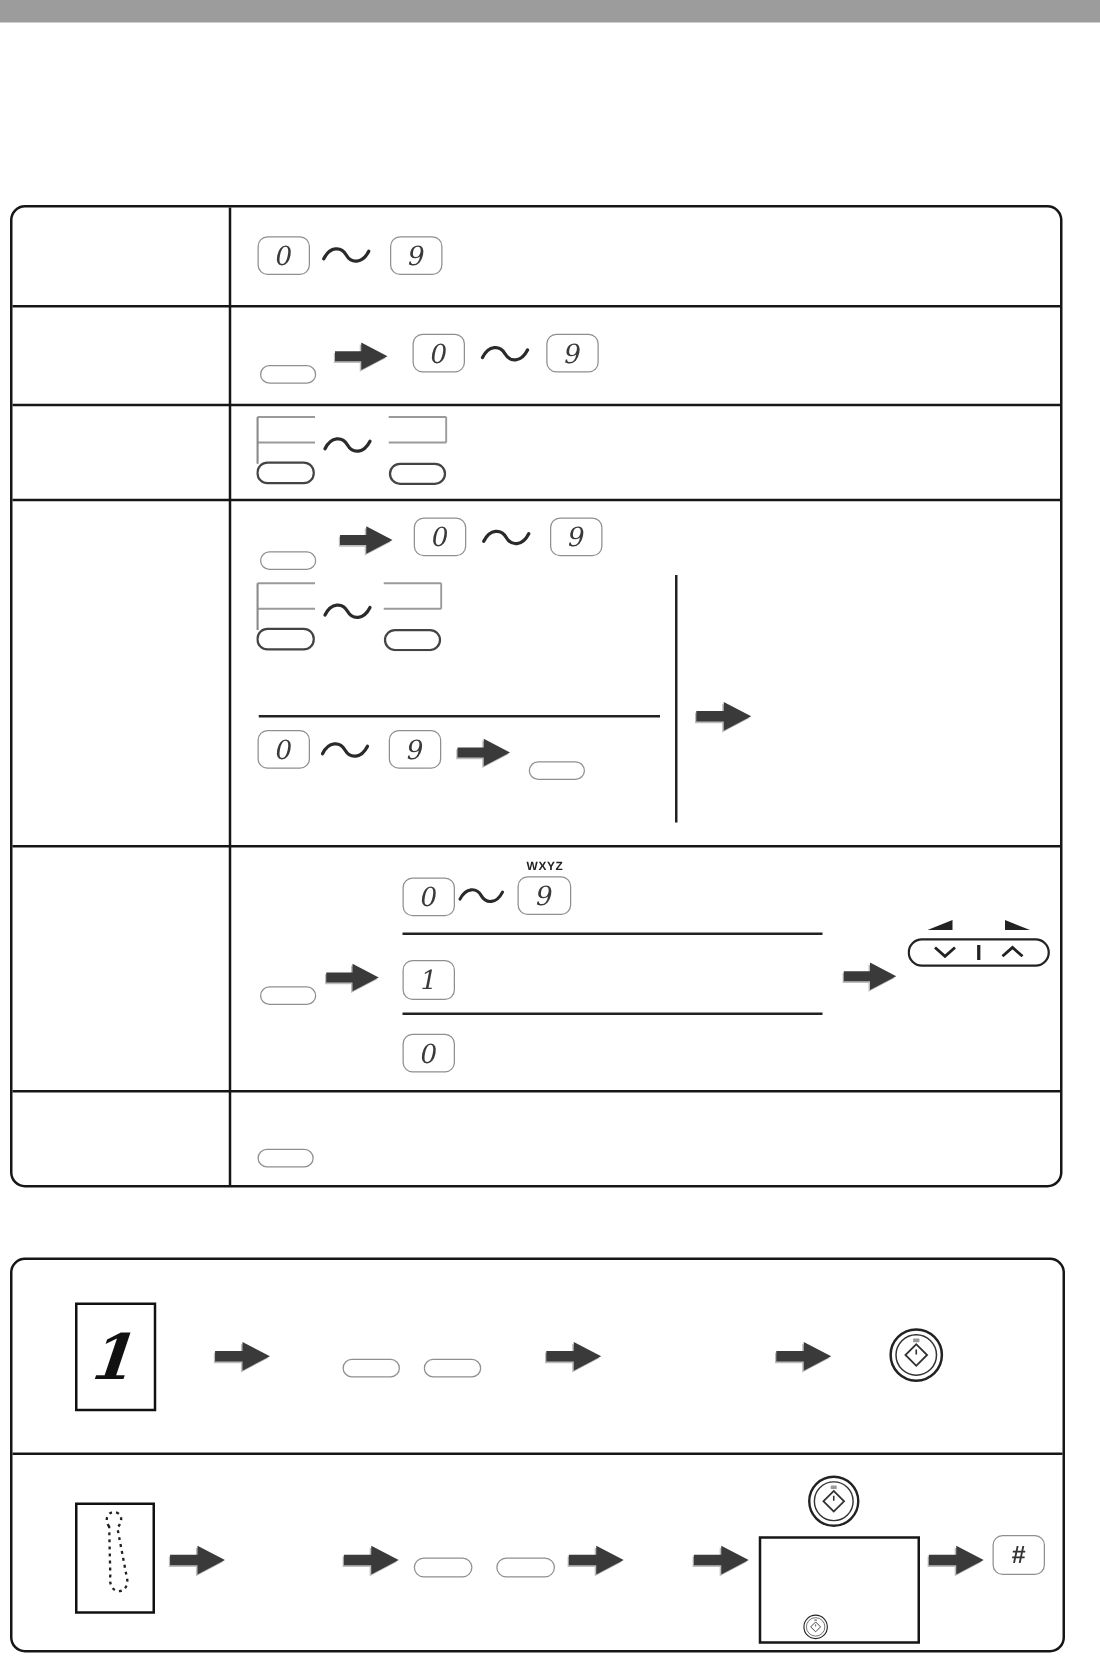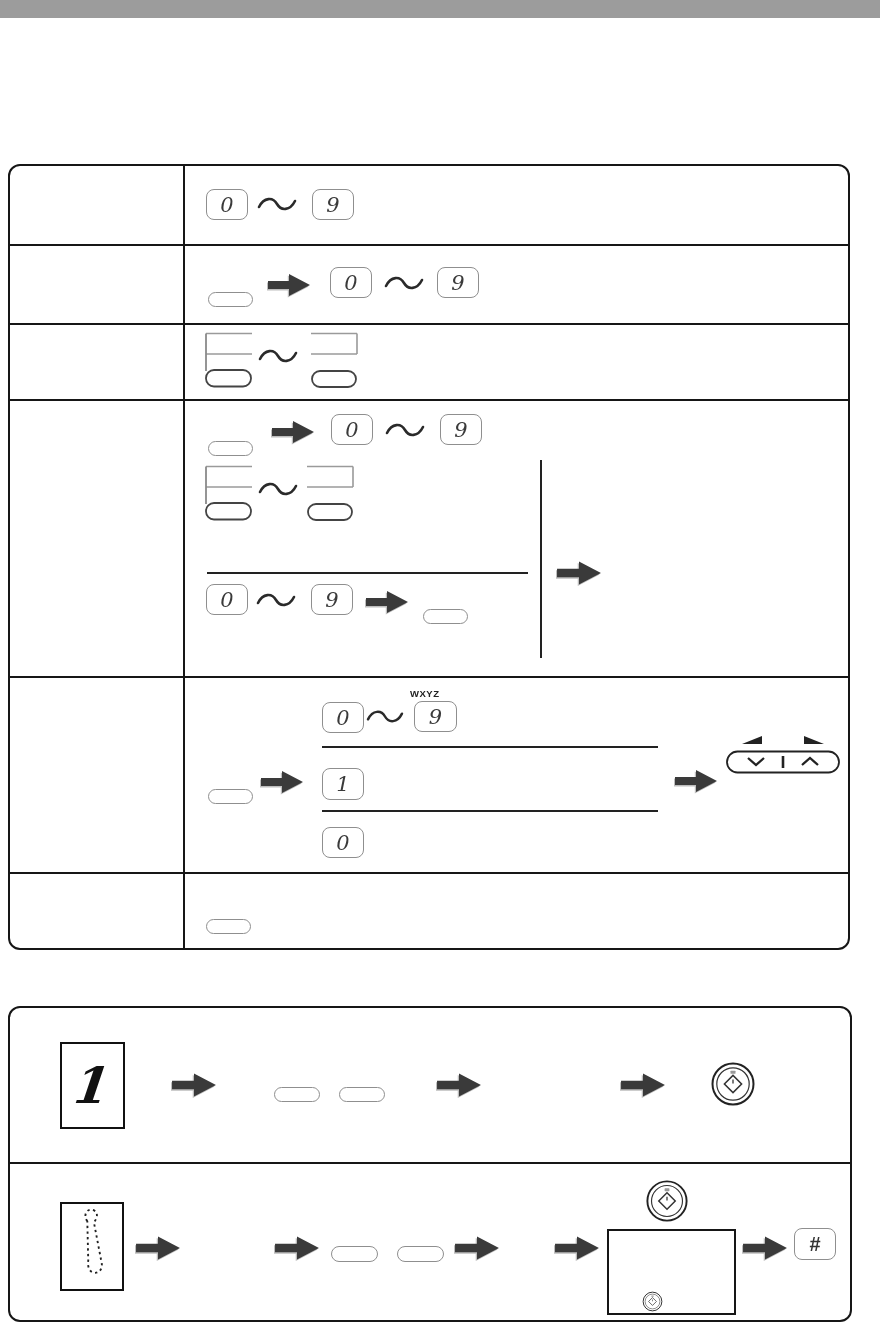--- a/index.html
+++ b/index.html
@@ -16,21 +16,21 @@
   .gridline{background:var(--panel-border);}
   .thinline{background:var(--line);}
   .key{
     border:1.6px solid var(--key-border);border-radius:8px;background:#fff;
     display:flex;align-items:center;justify-content:center;
     font-family:"DejaVu Serif",serif;font-style:italic;font-weight:500;
     font-size:21px;color:var(--key-text);
   }
   .key.hash{font-family:"Liberation Sans",sans-serif;font-style:normal;font-weight:700;font-size:20px;color:#333;}
   .pill{border:1.6px solid var(--key-border);border-radius:8px;background:#fff;}
-  .smalllabel{font-size:9.5px;letter-spacing:.5px;color:#222;text-align:left;font-weight:600;}
+  .smalllabel{font-size:9.5px;letter-spacing:.5px;color:#222;text-align:center;font-weight:600;}
   .docicon{border:2.5px solid #111;background:#fff;display:flex;align-items:center;justify-content:center;}
   .docnum{font-family:"DejaVu Serif",serif;font-style:italic;font-weight:700;font-size:50px;color:#111;transform:skewX(-8deg);}
   .plainbox{border:2px solid var(--panel-border);background:#fff;}
   svg{display:block;}
 </style>
 </head>
 <body>
 
 <svg width="0" height="0" style="position:absolute">
   <defs>

